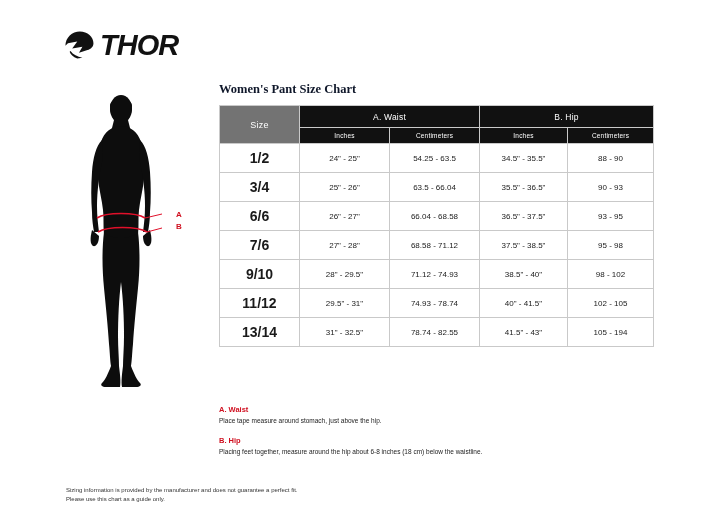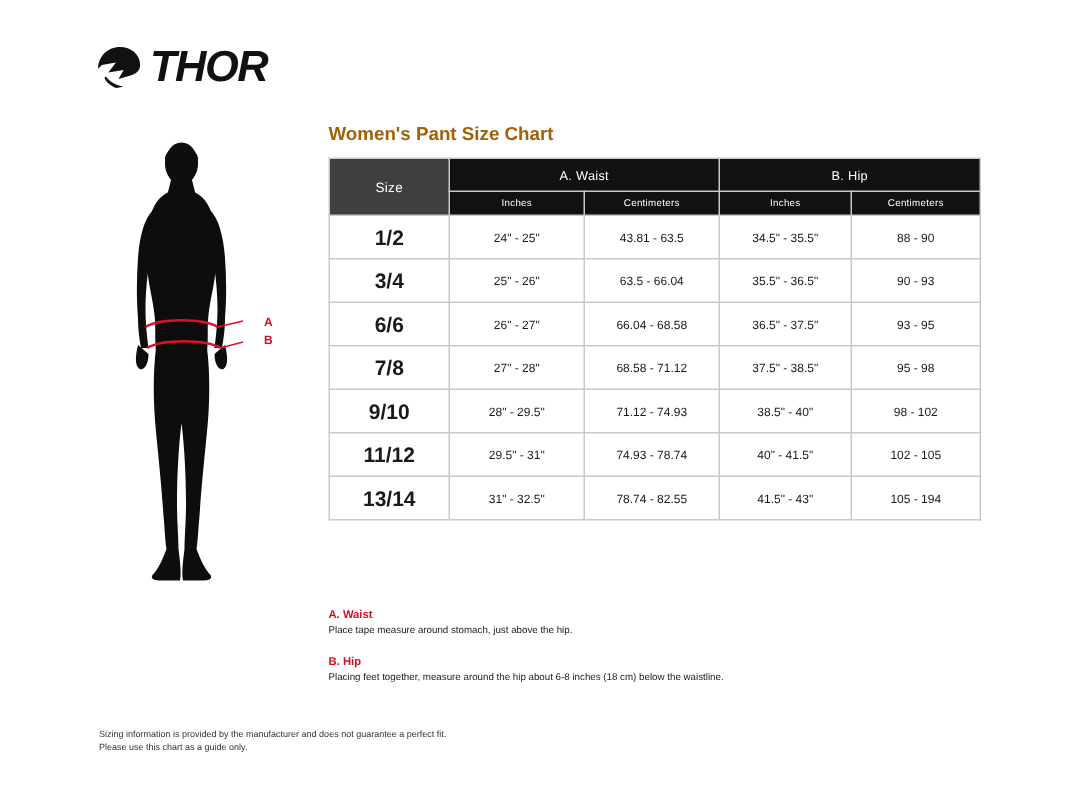--- a/index.html
+++ b/index.html
@@ -58,21 +58,22 @@
   .callout-a { left: 118px; top: 118px; }
   .callout-b { left: 118px; top: 130px; }
 
   
   .chart-title {
     position: absolute;
     left: 219px;
     top: 82px;
     font-size: 12.5px;
     font-weight: bold;
-    color: #a16207;
+    color: #0f172a;
+    font-family: Liberation Serif, serif;
   }
 
   table.size-chart {
     position: absolute;
     left: 219px;
     top: 105px;
     width: 434px;
     border-collapse: collapse;
     table-layout: fixed;
   }
@@ -84,21 +85,21 @@
   }
   th.hdr-dark {
     background: #111111;
     color: #ffffff;
     font-size: 8.5px;
     font-weight: bold;
     height: 22px;
     letter-spacing: .2px;
   }
   th.hdr-size {
-    background: #404040;
+    background: #737373;
     color: #ffffff;
     font-size: 9px;
     font-weight: bold;
     letter-spacing: .2px;
   }
   th.sub-dark {
     background: #111111;
     color: #ffffff;
     font-size: 6.5px;
     font-weight: bold;
@@ -229,40 +230,40 @@
         <th class="sub-dark">Inches</th>
         <th class="sub-dark">Centimeters</th>
         <th class="sub-dark">Inches</th>
         <th class="sub-dark">Centimeters</th>
       </tr>
     </thead>
     <tbody>
       <tr>
         <td class="cell size-col">1/2</td>
         <td class="cell">24" - 25"</td>
-        <td class="cell">43.81 - 63.5</td>
+        <td class="cell">54.25 - 63.5</td>
         <td class="cell">34.5" - 35.5"</td>
         <td class="cell">88 - 90</td>
       </tr>
       <tr>
         <td class="cell size-col">3/4</td>
         <td class="cell">25" - 26"</td>
         <td class="cell">63.5 - 66.04</td>
         <td class="cell">35.5" - 36.5"</td>
         <td class="cell">90 - 93</td>
       </tr>
       <tr>
         <td class="cell size-col">6/6</td>
         <td class="cell">26" - 27"</td>
         <td class="cell">66.04 - 68.58</td>
         <td class="cell">36.5" - 37.5"</td>
         <td class="cell">93 - 95</td>
       </tr>
       <tr>
-        <td class="cell size-col">7/8</td>
+        <td class="cell size-col">7/6</td>
         <td class="cell">27" - 28"</td>
         <td class="cell">68.58 - 71.12</td>
         <td class="cell">37.5" - 38.5"</td>
         <td class="cell">95 - 98</td>
       </tr>
       <tr>
         <td class="cell size-col">9/10</td>
         <td class="cell">28" - 29.5"</td>
         <td class="cell">71.12 - 74.93</td>
         <td class="cell">38.5" - 40"</td>

